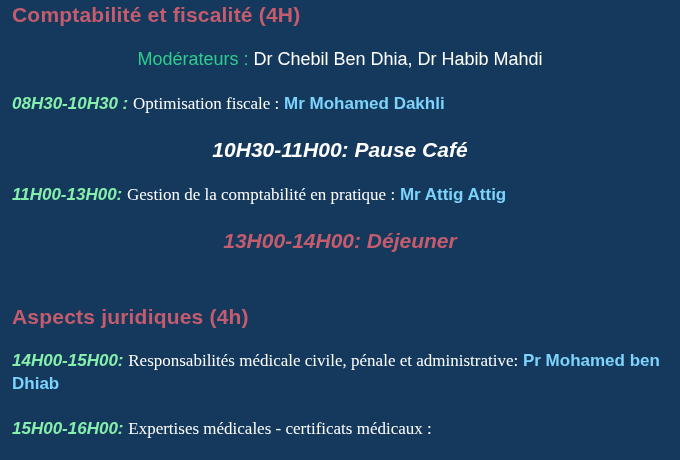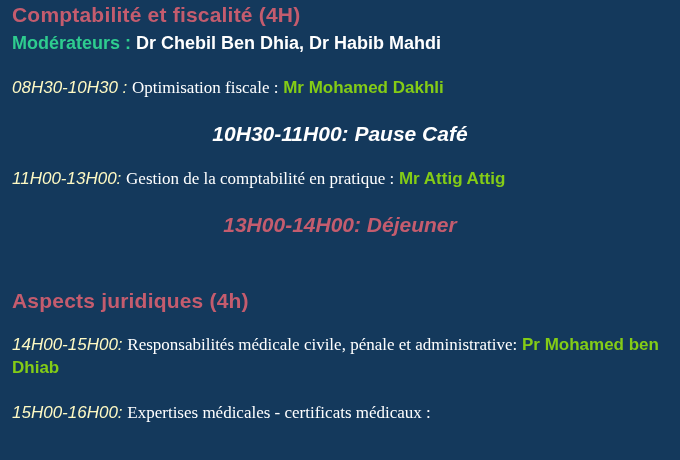--- a/index.html
+++ b/index.html
@@ -23,48 +23,49 @@
   }
   .session-title {
     font-size: 21px;
     font-weight: bold;
     color: #c45c6e;
     letter-spacing: 0.2px;
     line-height: 1.1;
   }
   .moderators-line {
     font-size: 18px;
-    font-weight: bold;
+    font-weight: normal;
     line-height: 1.2;
-    margin-top: 7px;
+    margin-top: 23px;
+    text-align: center;
   }
   .moderators-label {
     color: #2ecc8f;
   }
   .moderators-names {
     color: #ffffff;
   }
   .talk {
     font-size: 17px;
     line-height: 1.35;
     margin-top: 22px;
   }
   .talk .time {
-    font-weight: normal;
+    font-weight: bold;
     font-style: italic;
-    color: #fef9c3;
+    color: #86efac;
   }
   .talk .topic {
     font-weight: normal;
     color: #ffffff;
     font-family: Liberation Serif, serif;
   }
   .talk .speaker {
     font-weight: bold;
-    color: #84cc16;
+    color: #7dd3fc;
   }
   .break {
     text-align: center;
     font-size: 21px;
     font-style: italic;
     font-weight: bold;
     margin-top: 22px;
   }
   .break.white {
     color: #ffffff;

